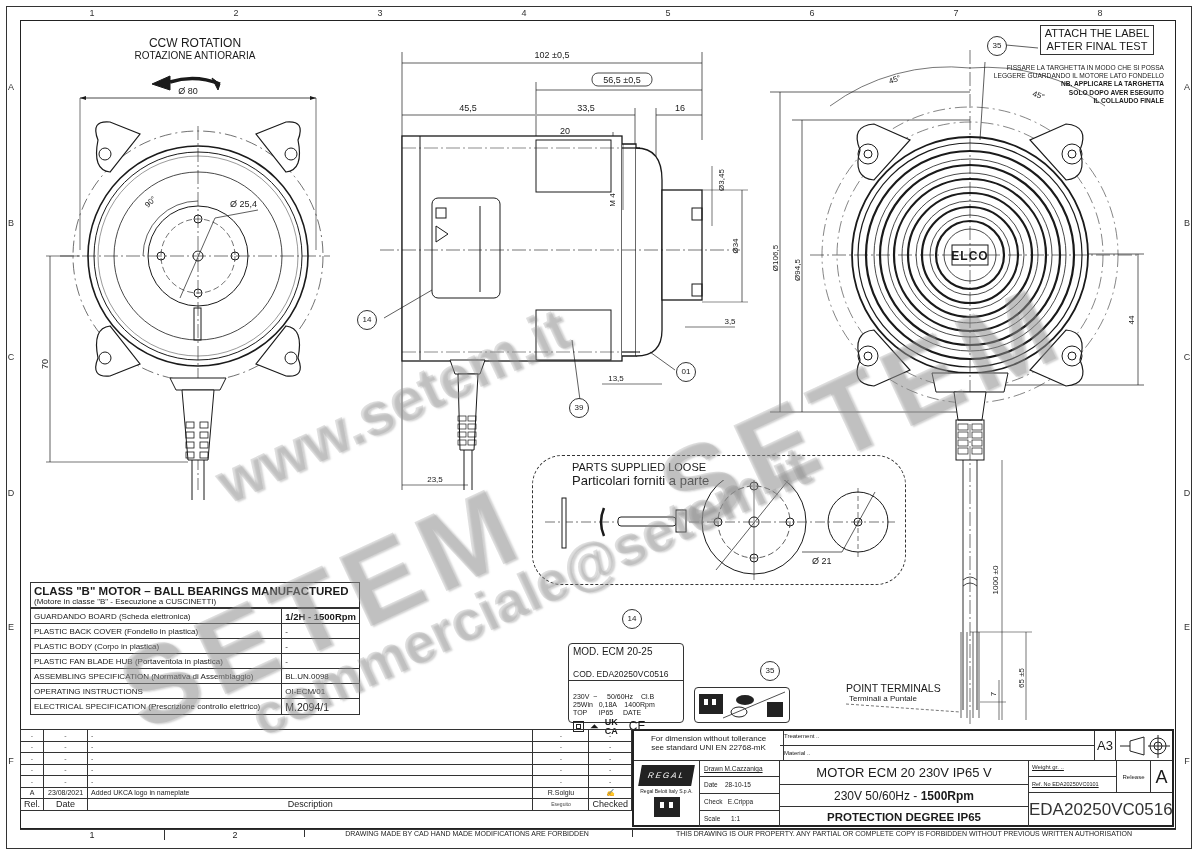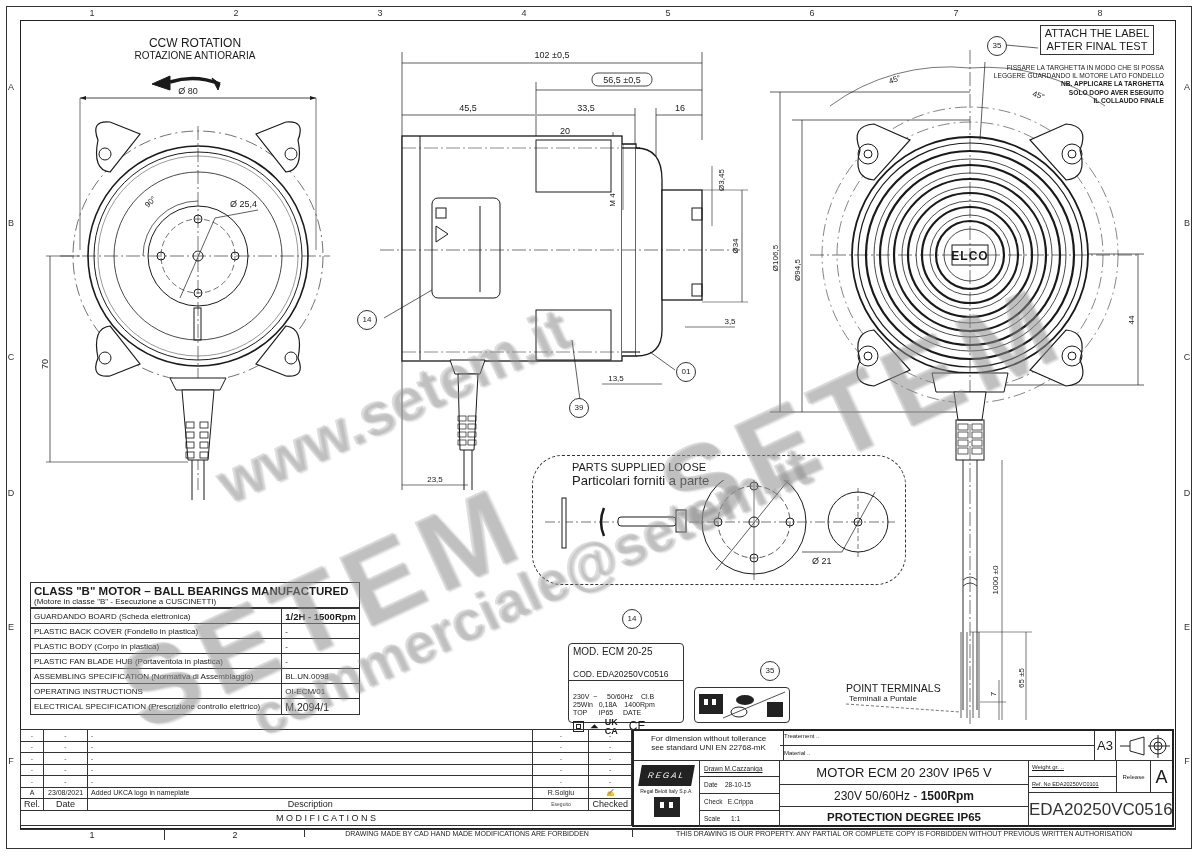--- a/index.html
+++ b/index.html
@@ -493,23 +493,20 @@
       <td style="color:#222;">R.Solgiu</td>
       <td style="font-family:'DejaVu Serif',serif;font-style:italic;color:#222;">✍</td>
     </tr>
     <tr style="font-size:9px;">
       <td style="color:#222;">Rel.</td>
       <td style="color:#222;">Date</td>
       <td style="color:#222;">Description</td>
       <td style="font-size:5px;color:#444;">Eseguito</td>
       <td style="color:#222;">Checked</td>
     </tr>
-    <tr>
-      <td colspan="5" style="font-size:9px;color:#222;height:14px;">M O D I F I C A T I O N S</td>
-    </tr>
   </tbody>
     </table>
 </div>
 
 <div class="title">
   <div class="cell" style="left:0;top:0;width:150px;height:30px;border-right:1px solid #333;border-bottom:1px solid #333;text-align:center;font-size:8px;padding-top:3px;">
     <div>For dimension without tollerance</div>
     <div>see standard UNI EN 22768-mK</div>
   </div>
   <div class="cell" style="left:146px;top:0;width:314px;height:15px;border-bottom:1px solid #333;font-size:6px;padding:2px 4px;">Treatement  ..</div>

